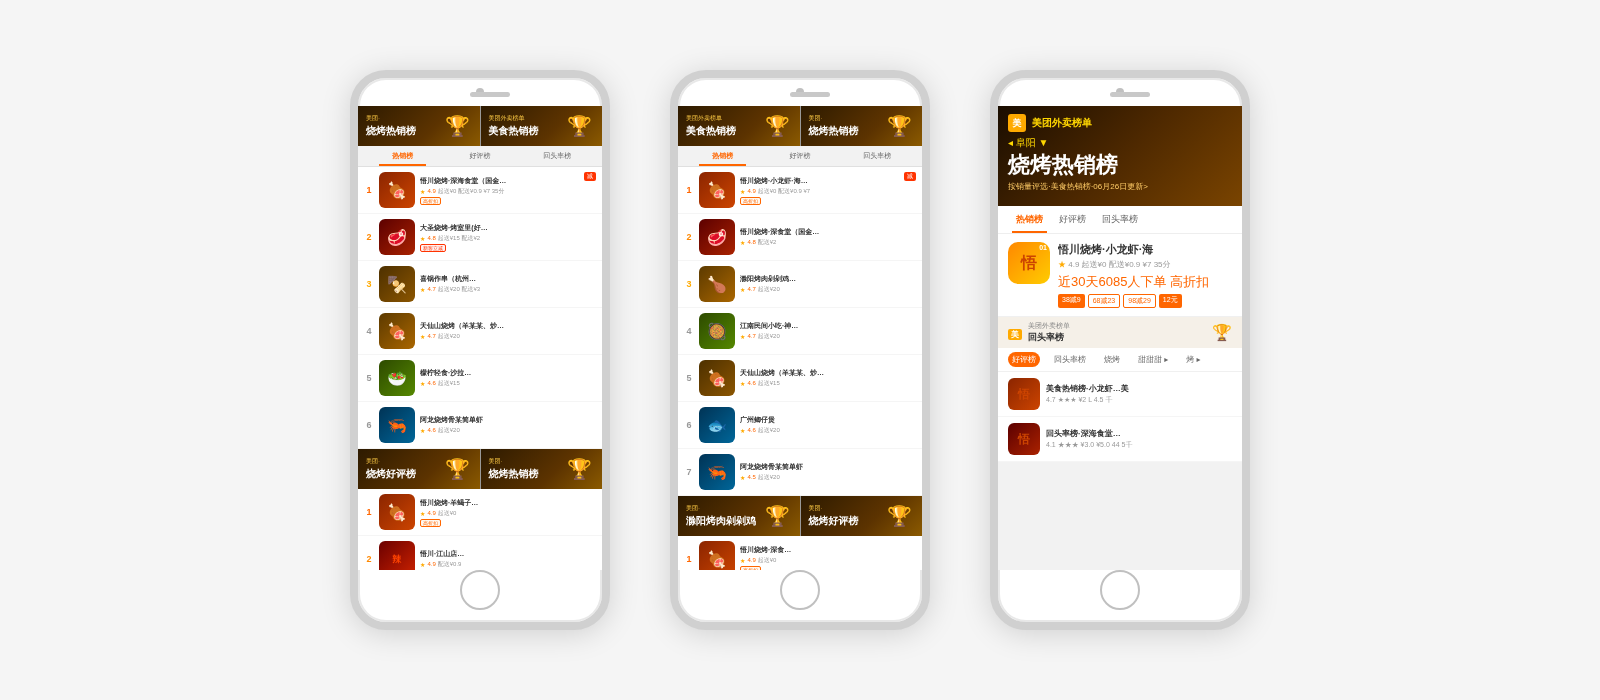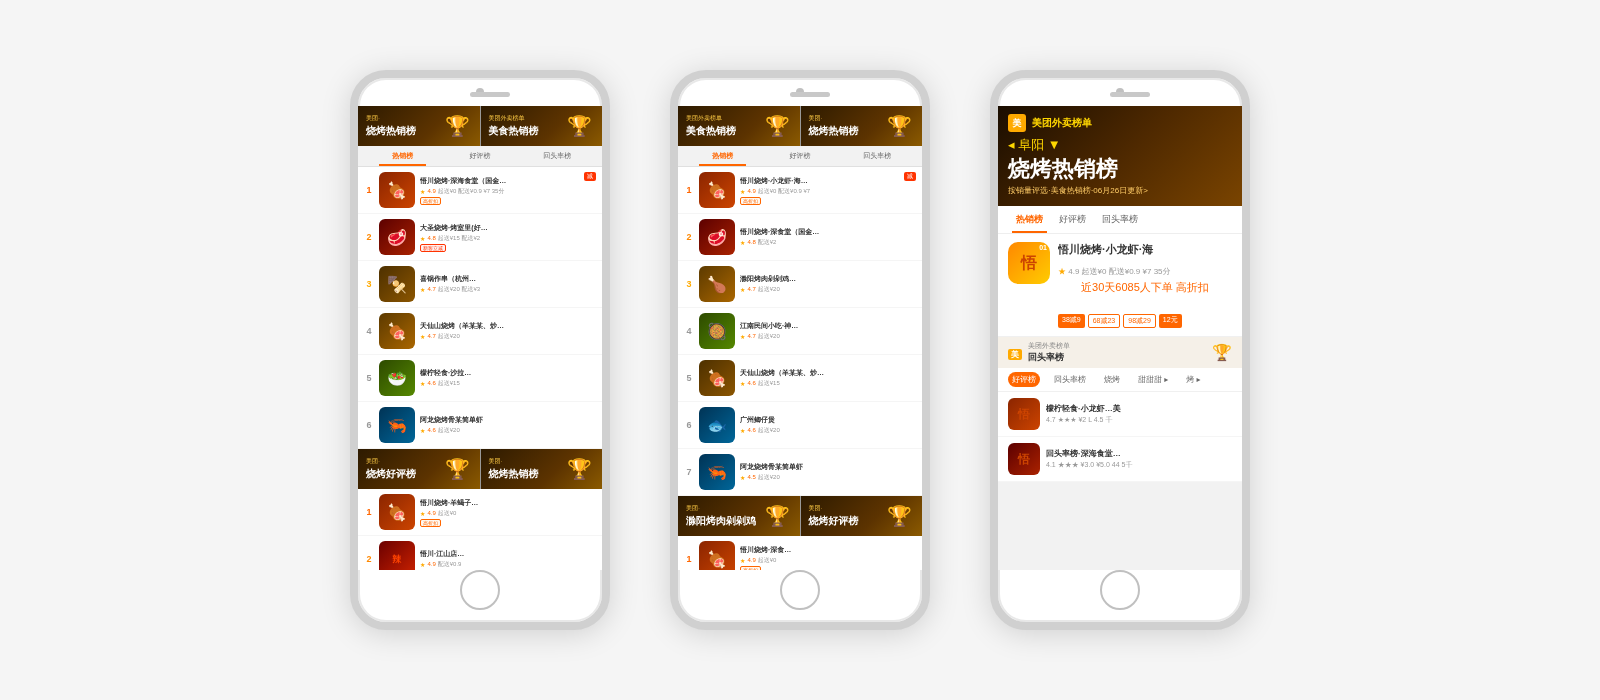--- a/index.html
+++ b/index.html
@@ -249,21 +249,21 @@
       color: white;
       font-weight: bold;
     }
     .detail-app-name {
       color: #ffd700;
       font-size: 10px;
       font-weight: bold;
     }
     .detail-city {
       color: #ffd700;
-      font-size: 13px;
+      font-size: 10px;
       margin-bottom: 3px;
     }
     .detail-main-title {
       color: white;
       font-size: 22px;
       font-weight: bold;
       line-height: 1.1;
       margin-bottom: 4px;
     }
     .detail-subtitle {
@@ -326,35 +326,34 @@
       font-weight: bold;
     }
     .featured-info {
       flex: 1;
       min-width: 0;
     }
     .featured-name {
       font-size: 11px;
       font-weight: bold;
       color: #333;
-      margin-bottom: 9px;
+      margin-bottom: 2px;
       white-space: nowrap;
       overflow: hidden;
       text-overflow: ellipsis;
     }
     .featured-meta {
       font-size: 8px;
       color: #999;
       margin-bottom: 3px;
     }
     .featured-promo {
-      font-size: 11px;
+      font-size: 13px;
       color: #ff6600;
-      margin-bottom: 19px;
-      text-align: center;
+      margin-bottom: 3px;
     }
     .featured-tags {
       display: flex;
       gap: 3px;
       flex-wrap: wrap;
     }
     .ftag {
       font-size: 7px;
       padding: 1px 4px;
       border-radius: 2px;
@@ -886,21 +885,21 @@
         <div class="sub-tab">甜甜甜 ▸</div>
         <div class="sub-tab">烤 ▸</div>
       </div>
 
       <div class="small-rest-list">
         <div class="small-rest-item">
           <div class="small-rest-img img-bbq">
             <span style="font-size:12px;font-weight:bold;color:#cc4400;">悟</span>
           </div>
           <div class="small-rest-info">
-            <div class="small-rest-name">檬柠轻食·小龙虾…美</div>
+            <div class="small-rest-name">美食热销榜·小龙虾…美</div>
             <div class="small-rest-meta">4.7 ★★★ ¥2 L 4.5 千</div>
           </div>
         </div>
         <div class="small-rest-item">
           <div class="small-rest-img img-hotpot">
             <span style="font-size:12px;font-weight:bold;color:#cc4400;">悟</span>
           </div>
           <div class="small-rest-info">
             <div class="small-rest-name">回头率榜·深海食堂…</div>
             <div class="small-rest-meta">4.1 ★★★ ¥3.0 ¥5.0 44 5千</div>

